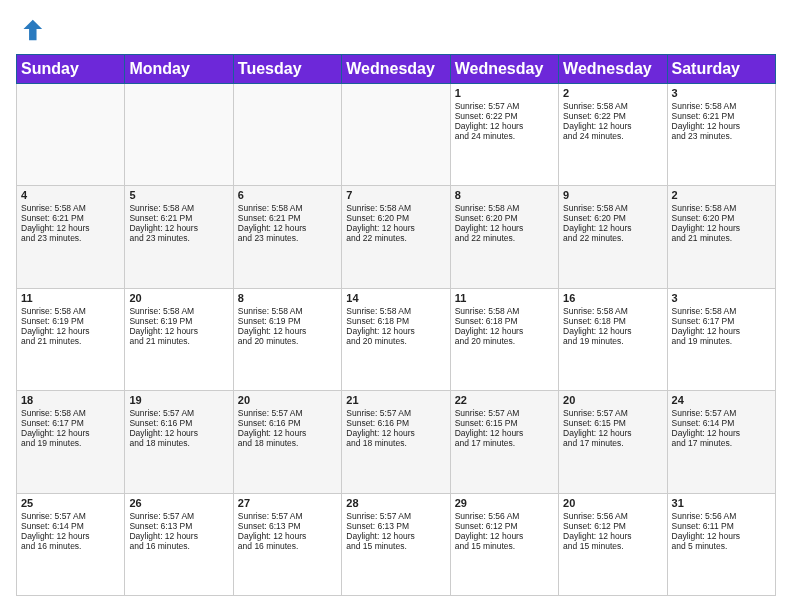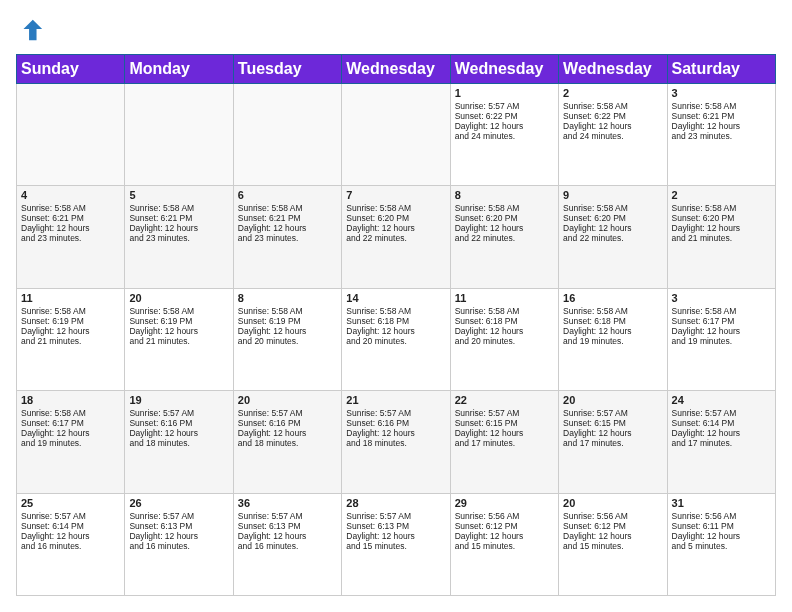--- a/index.html
+++ b/index.html
@@ -314,21 +314,21 @@
             <div>and 16 minutes.</div>
           </td>
           <td>
             <span class="day-num">26</span>
             <div>Sunrise: 5:57 AM</div>
             <div>Sunset: 6:13 PM</div>
             <div>Daylight: 12 hours</div>
             <div>and 16 minutes.</div>
           </td>
           <td>
-            <span class="day-num">36</span>
+            <span class="day-num">27</span>
             <div>Sunrise: 5:57 AM</div>
             <div>Sunset: 6:13 PM</div>
             <div>Daylight: 12 hours</div>
             <div>and 16 minutes.</div>
           </td>
           <td>
             <span class="day-num">28</span>
             <div>Sunrise: 5:57 AM</div>
             <div>Sunset: 6:13 PM</div>
             <div>Daylight: 12 hours</div>

